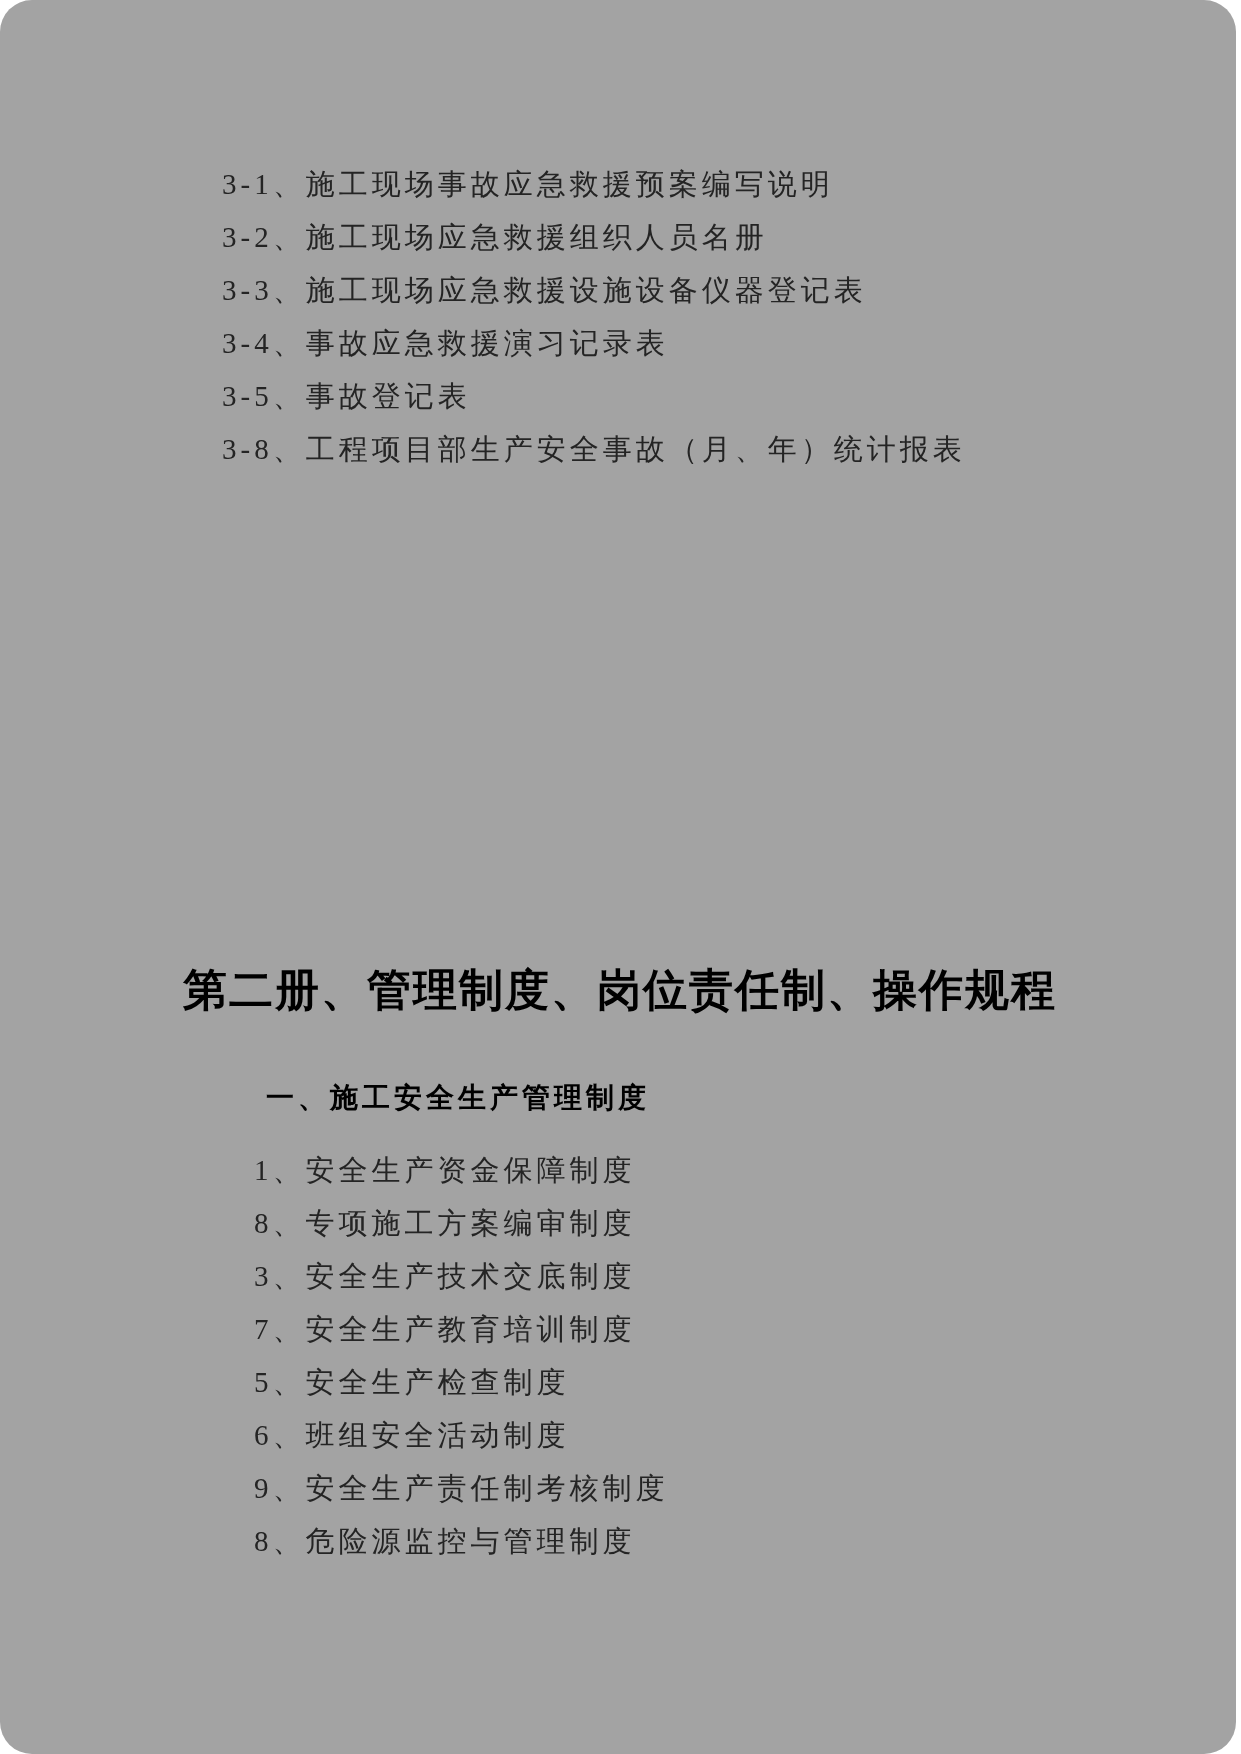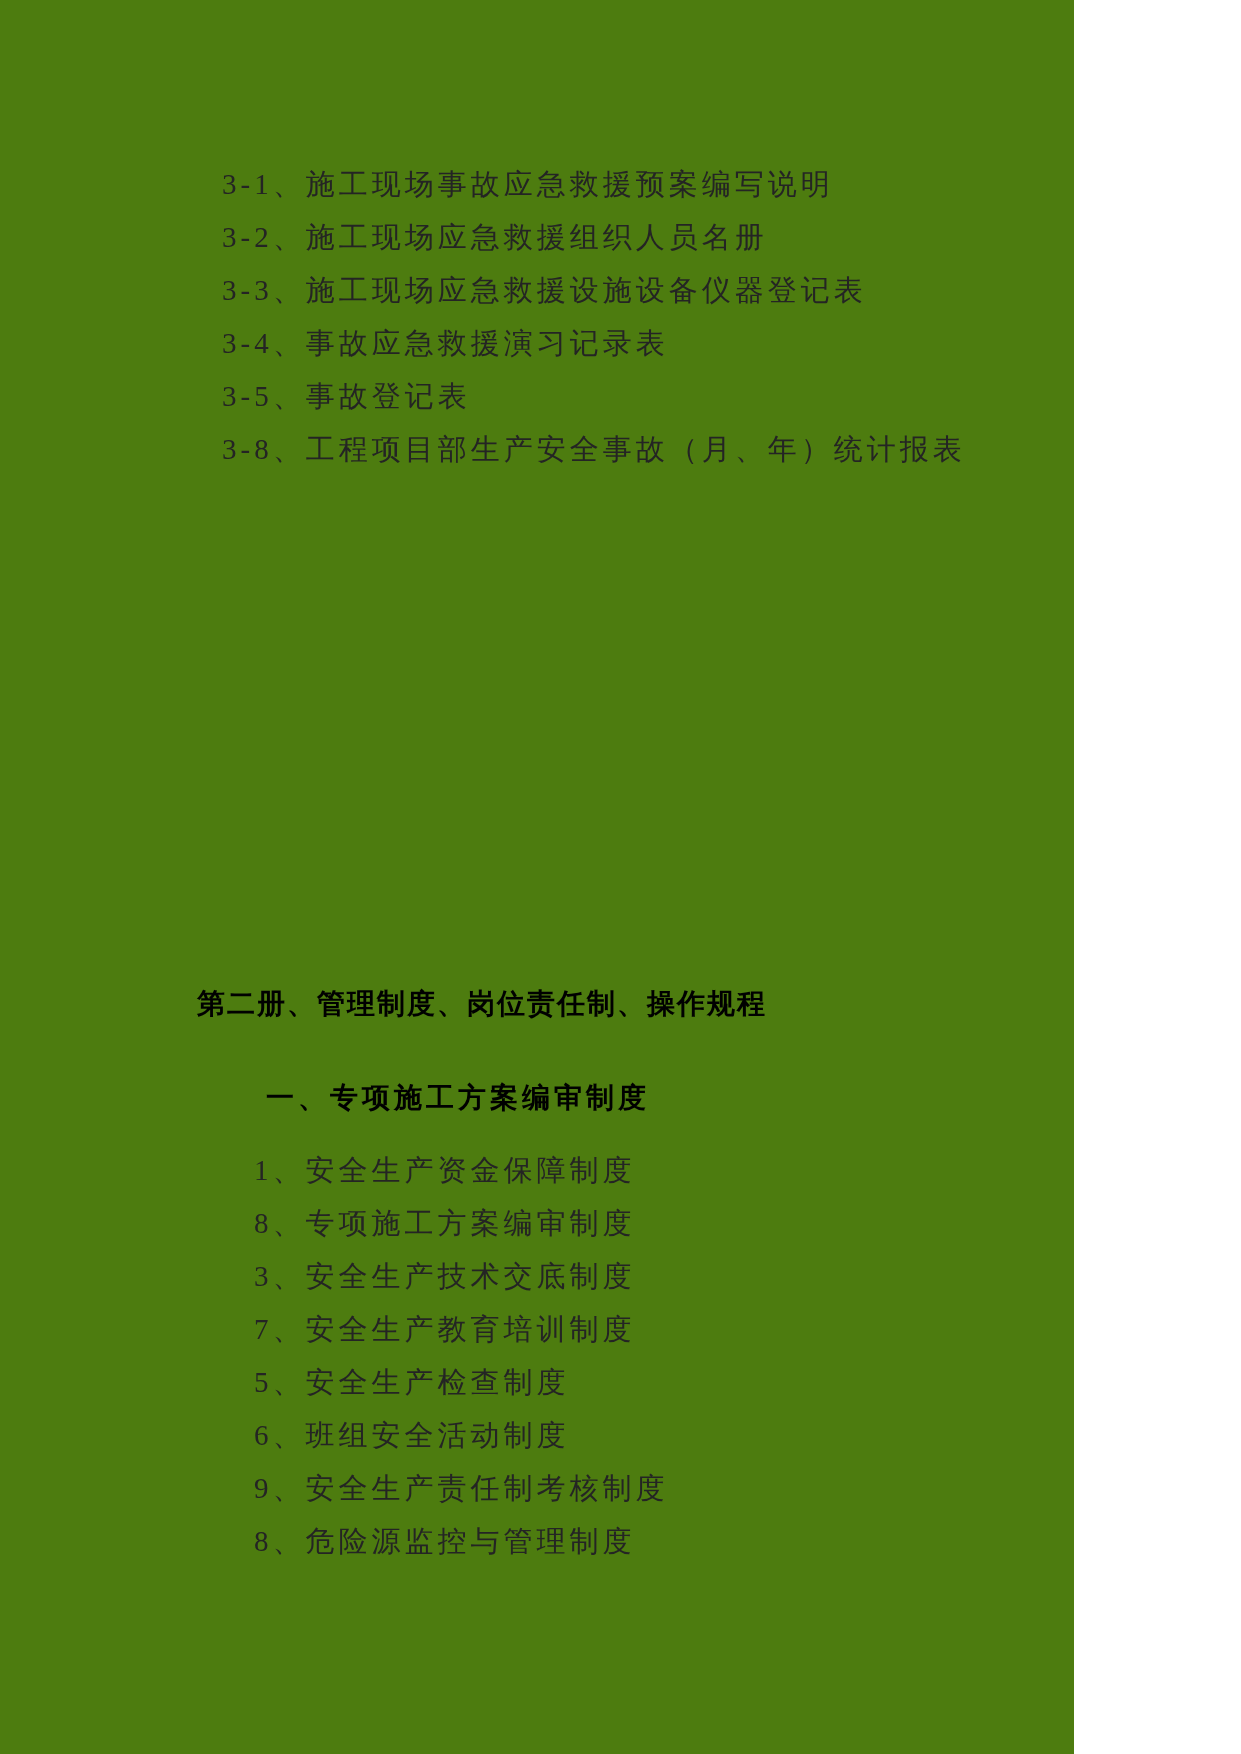--- a/index.html
+++ b/index.html
@@ -2,26 +2,27 @@
 <html lang="zh"><head>
 <meta charset="utf-8">
 <style>
   html, body {
     margin: 0;
     padding: 0;
     background: #ffffff;
   }
   .page {
     position: relative;
-    width: 1074px;
+    width: 1236px;
     height: 1754px;
-    background: #4d7c0f;
+    background: #a3a3a3;
     overflow: hidden;
     font-family: "Liberation Serif", "DejaVu Serif", serif;
     color: #1f1f1f;
+    border-radius: 32px;
   }
   .toc-list {
     position: absolute;
     left: 0;
     top: 0;
   }
   .toc-list .toc-line {
     height: 53px;
     line-height: 53px;
     font-size: 29px;
@@ -35,22 +36,22 @@
     top: 158px;
   }
   .toc-list-bottom {
     left: 254px;
     top: 1144px;
   }
   .chapter-heading {
     position: absolute;
     left: 181px;
     top: 966px;
-    margin: 16px;
-    font-size: 28px;
+    margin: 2px;
+    font-size: 44px;
     line-height: 44px;
     font-weight: 700;
     color: #000000;
     letter-spacing: 2px;
     white-space: nowrap;
     font-family: "Liberation Sans", "DejaVu Sans", sans-serif;
   }
   .section-heading {
     position: absolute;
     left: 266px;
@@ -74,21 +75,21 @@
     <div class="toc-line">3-1、施工现场事故应急救援预案编写说明</div>
     <div class="toc-line">3-2、施工现场应急救援组织人员名册</div>
     <div class="toc-line">3-3、施工现场应急救援设施设备仪器登记表</div>
     <div class="toc-line">3-4、事故应急救援演习记录表</div>
     <div class="toc-line">3-5、事故登记表</div>
     <div class="toc-line">3-8、工程项目部生产安全事故（月、年）统计报表</div>
   </div>
 
   <h1 class="chapter-heading">第二册、管理制度、岗位责任制、操作规程</h1>
 
-  <h2 class="section-heading">一、专项施工方案编审制度</h2>
+  <h2 class="section-heading">一、施工安全生产管理制度</h2>
 
   <div class="toc-list toc-list-bottom">
     <div class="toc-line">1、安全生产资金保障制度</div>
     <div class="toc-line">8、专项施工方案编审制度</div>
     <div class="toc-line">3、安全生产技术交底制度</div>
     <div class="toc-line">7、安全生产教育培训制度</div>
     <div class="toc-line">5、安全生产检查制度</div>
     <div class="toc-line">6、班组安全活动制度</div>
     <div class="toc-line">9、安全生产责任制考核制度</div>
     <div class="toc-line">8、危险源监控与管理制度</div>

